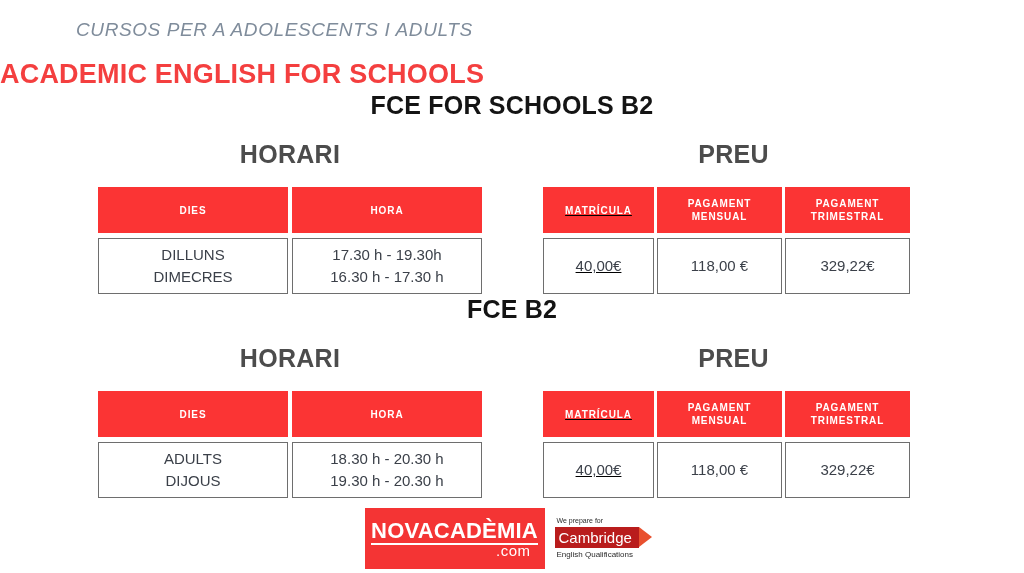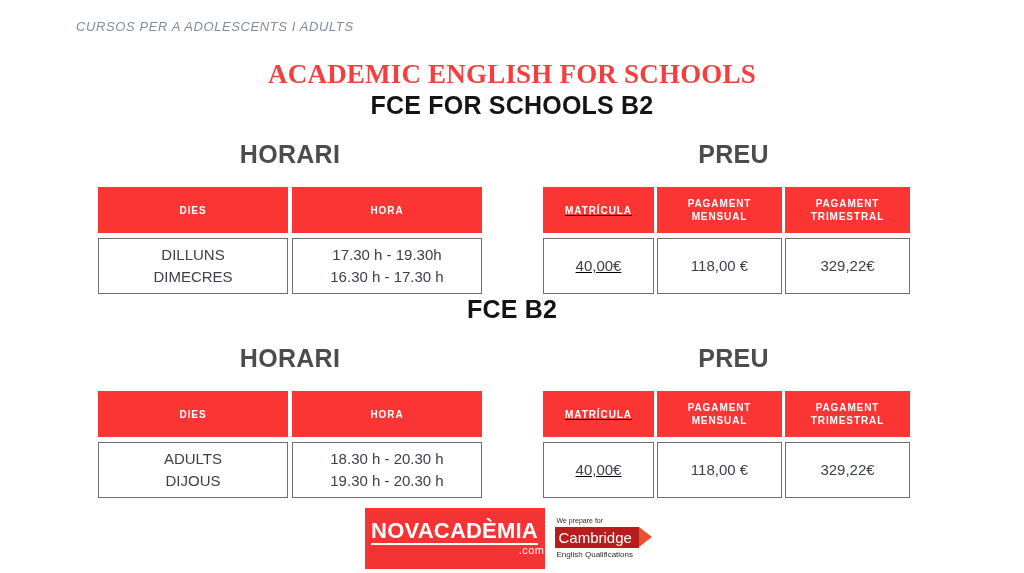--- a/index.html
+++ b/index.html
@@ -18,42 +18,41 @@
     position: relative;
     width: 1024px;
     height: 573px;
   }
 
   
   .kicker {
     position: absolute;
     left: 76px;
     top: 19px;
-    font-size: 13px;
+    font-size: 19px;
     font-style: italic;
     font-weight: 400;
     letter-spacing: 0.6px;
     color: #7f8c9b;
     white-space: nowrap;
   }
 
   
   .course-block { position: absolute; left: 0; width: 1024px; }
   #course-0 { top: 58px; }
   #course-1 { top: 294px; }
 
   .course-title {
-    text-align: center;
+    text-align: left;
     font-size: 27px;
     font-weight: bold;
     color: #f43f3f;
     letter-spacing: 0.2px;
     line-height: 32px;
     margin: 0;
-    font-family: Liberation Serif, serif;
   }
   .course-subtitle {
     text-align: center;
     font-size: 25px;
     font-weight: bold;
     color: #141414;
     letter-spacing: 0.2px;
     line-height: 30px;
     margin: 0;
   }
@@ -142,23 +141,23 @@
     color: #ffffff;
     font-size: 22px;
     font-weight: bold;
     letter-spacing: 0.2px;
     line-height: 22px;
     border-bottom: 2px solid #ffffff;
     padding-bottom: 1px;
   }
   .logo-nova-com {
     color: #ffffff;
-    font-size: 11px;
+    font-size: 15px;
     align-self: flex-end;
-    margin-right: 0;
+    margin-right: 14px;
     line-height: 11px;
     letter-spacing: 0.5px;
   }
 
   .logo-cambridge {
     margin-left: 10px;
     width: 105px;
     height: 47px;
     display: flex;
     flex-direction: column;

